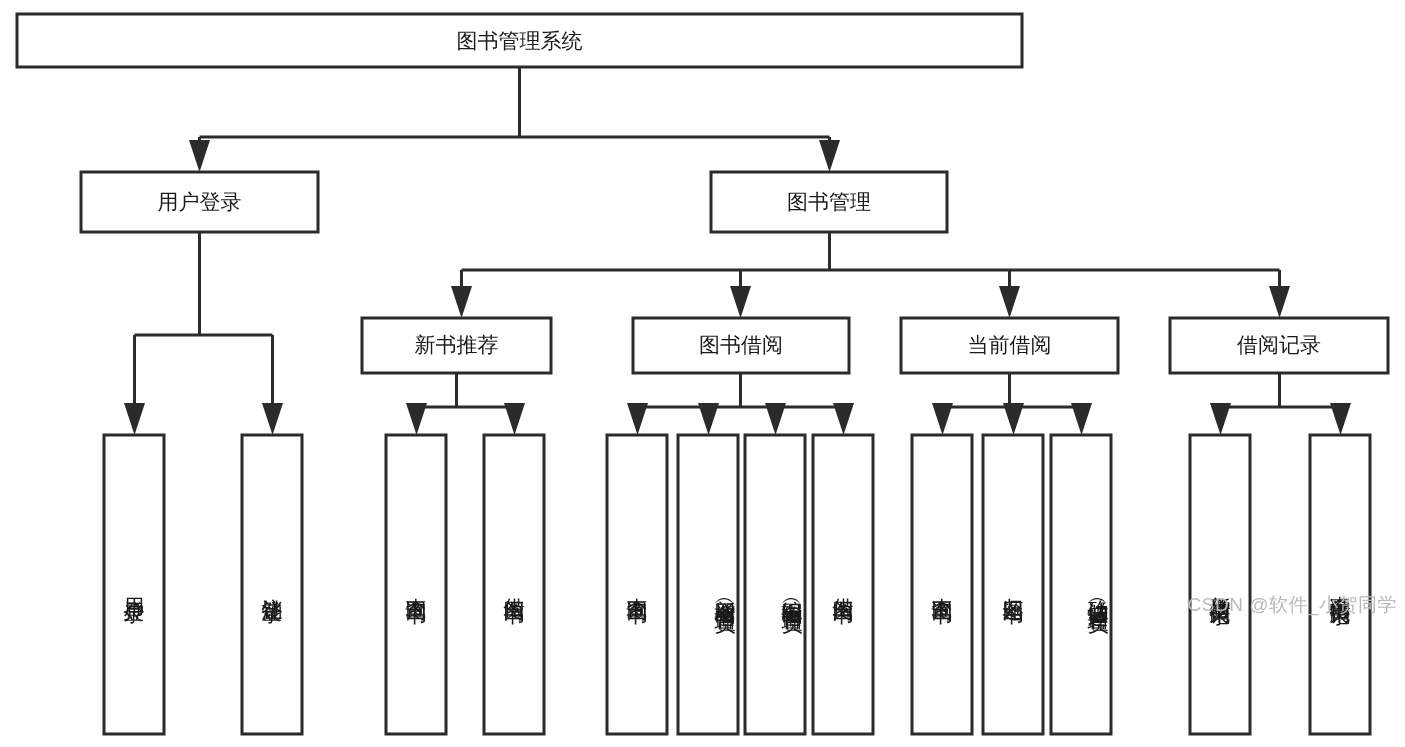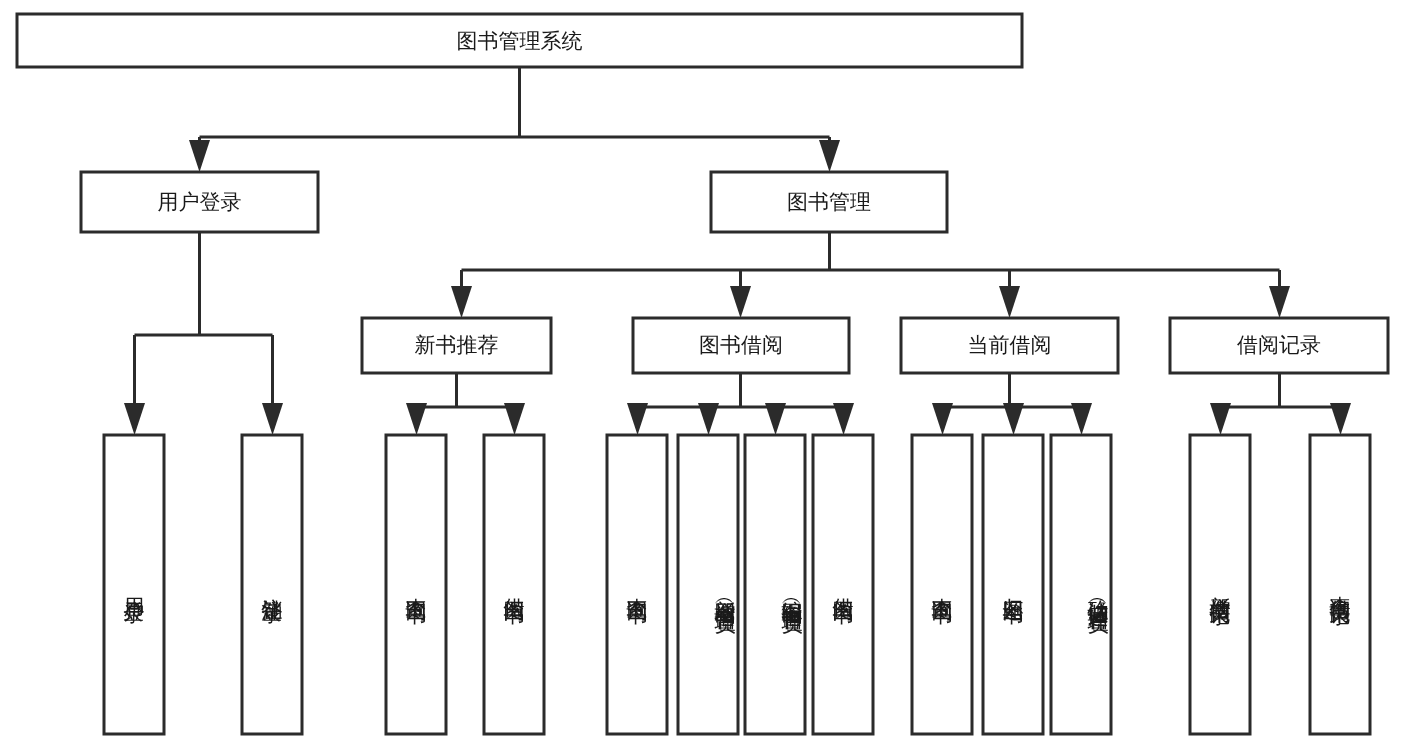--- a/index.html
+++ b/index.html
@@ -213,13 +213,14 @@
   <div class="node-label-v" style="left:745px; top:435px; width:60px; height:299px; align-items:flex-start; padding-top:14px; box-sizing:border-box;">编辑图书（管理员）</div>
   <div class="node-label-v" style="left:813px; top:435px; width:60px; height:299px;">借阅图书</div>
 
   <div class="node-label-v" style="left:912px; top:435px; width:60px; height:299px;">查询图书</div>
   <div class="node-label-v" style="left:983px; top:435px; width:60px; height:299px;">归还图书</div>
   <div class="node-label-v" style="left:1051px; top:435px; width:60px; height:299px; align-items:flex-start; padding-top:14px; box-sizing:border-box;">确认归还（管理员）</div>
 
   <div class="node-label-v" style="left:1190px; top:435px; width:60px; height:299px;">新增借阅记录</div>
   <div class="node-label-v" style="left:1310px; top:435px; width:60px; height:299px;">查询借阅记录</div>
 
+  <div class="watermark">CSDN @软件_小贺同学</div>
 </div>
 
 </body></html>

